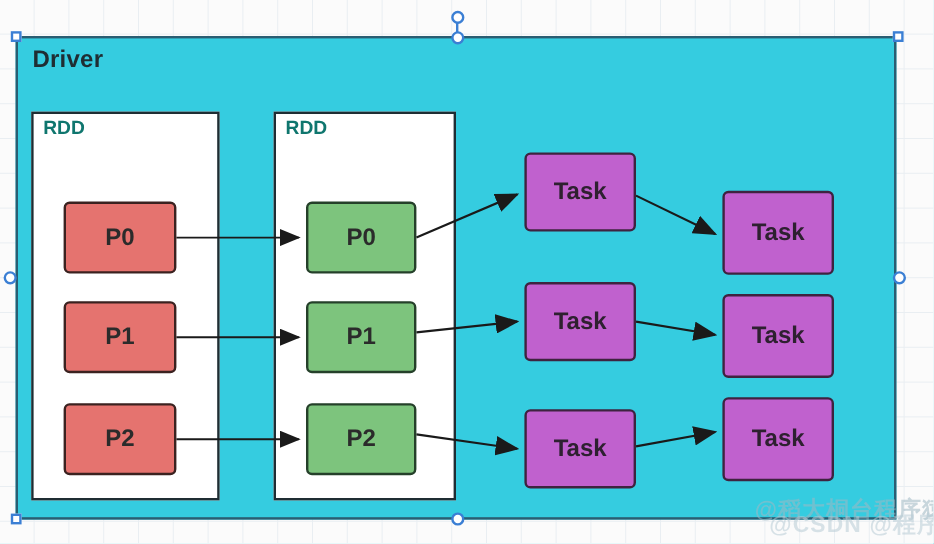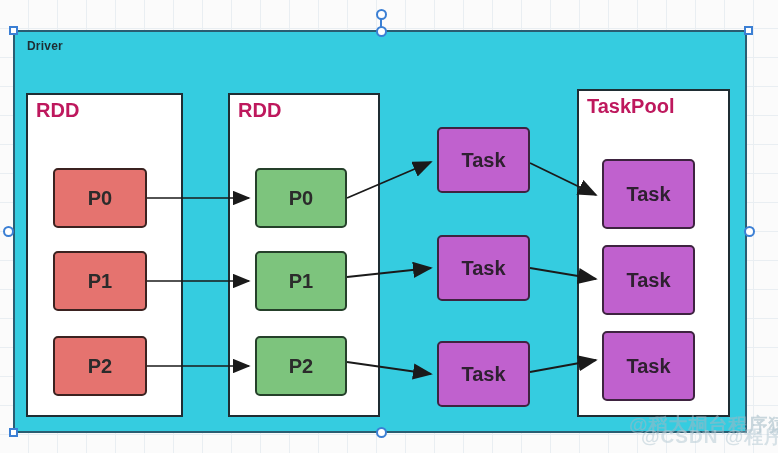--- a/index.html
+++ b/index.html
@@ -29,40 +29,40 @@
     width: 734px;
     height: 403px;
     background: #35cce0;
     border: 2px solid #2a5d72;
     box-sizing: border-box;
   }
   #driver-label {
     position: absolute;
     left: 12px;
     top: 7px;
-    font-size: 12px;
+    font-size: 20px;
     font-weight: bold;
     color: #1f2d33;
     letter-spacing: .2px;
   }
 
   
   .subbox {
     position: absolute;
     background: #ffffff;
     border: 2px solid #1f2d33;
     box-sizing: border-box;
   }
   .subbox-label {
     position: absolute;
     left: 8px;
     top: 4px;
-    font-size: 20px;
-    font-weight: bold;
-    color: #be185d;
+    font-size: 16px;
+    font-weight: bold;
+    color: #0f766e;
   }
   #rdd1 { left: 26px;  top: 93px; width: 157px; height: 324px; }
   #rdd2 { left: 228px; top: 93px; width: 152px; height: 324px; }
   #taskpool { left: 577px; top: 89px; width: 153px; height: 328px; }
 
   
   .node {
     position: absolute;
     box-sizing: border-box;
     border-radius: 5px;
@@ -145,23 +145,20 @@
 
   <div id="driver-box">
     <div id="driver-label">Driver</div>
   </div>
 
   <div id="rdd1" class="subbox">
     <div class="subbox-label">RDD</div>
   </div>
   <div id="rdd2" class="subbox">
     <div class="subbox-label">RDD</div>
-  </div>
-  <div id="taskpool" class="subbox">
-    <div class="subbox-label">TaskPool</div>
   </div>
 
   <svg id="arrows" viewBox="0 0 778 453">
     <defs>
       <marker id="ah" markerWidth="11" markerHeight="9" refX="10" refY="4.5" orient="auto">
         <path d="M0,0 L11,4.5 L0,9 Z" fill="#1a1a1a"></path>
       </marker>
     </defs>
 
     <path d="M147,198 L249,198" stroke="#1a1a1a" stroke-width="1.6" fill="none" marker-end="url(#ah)"></path>

